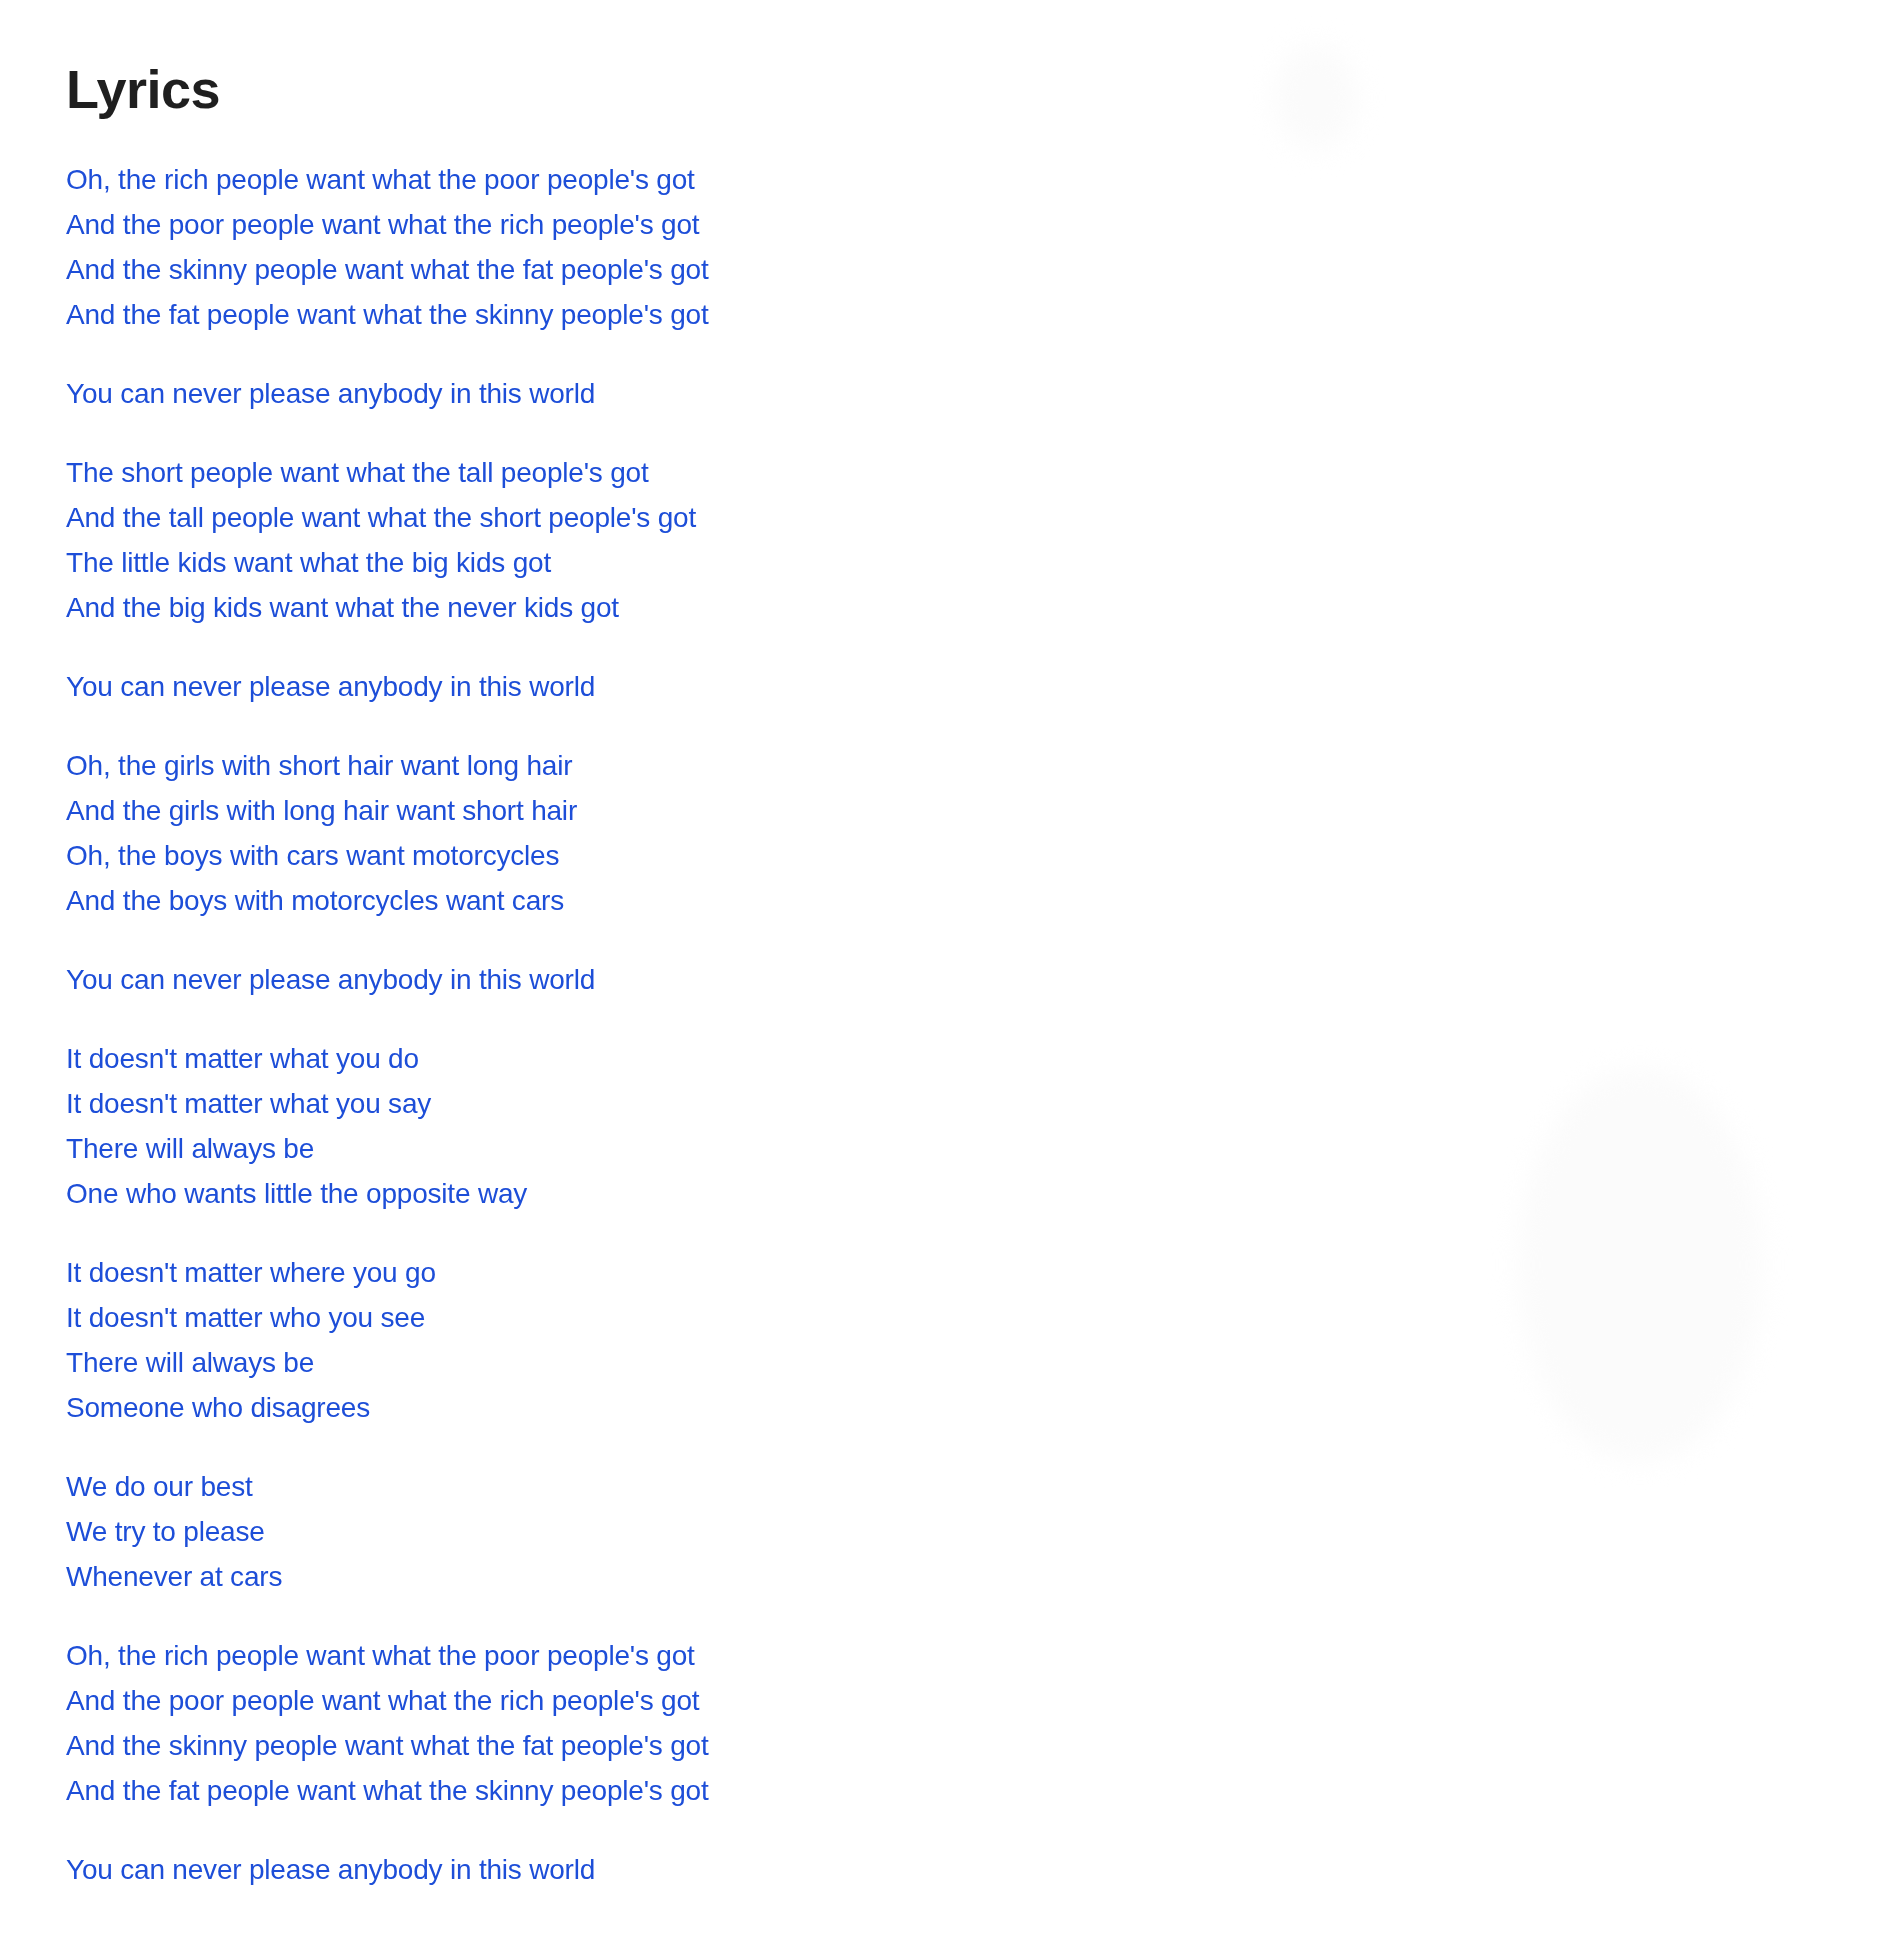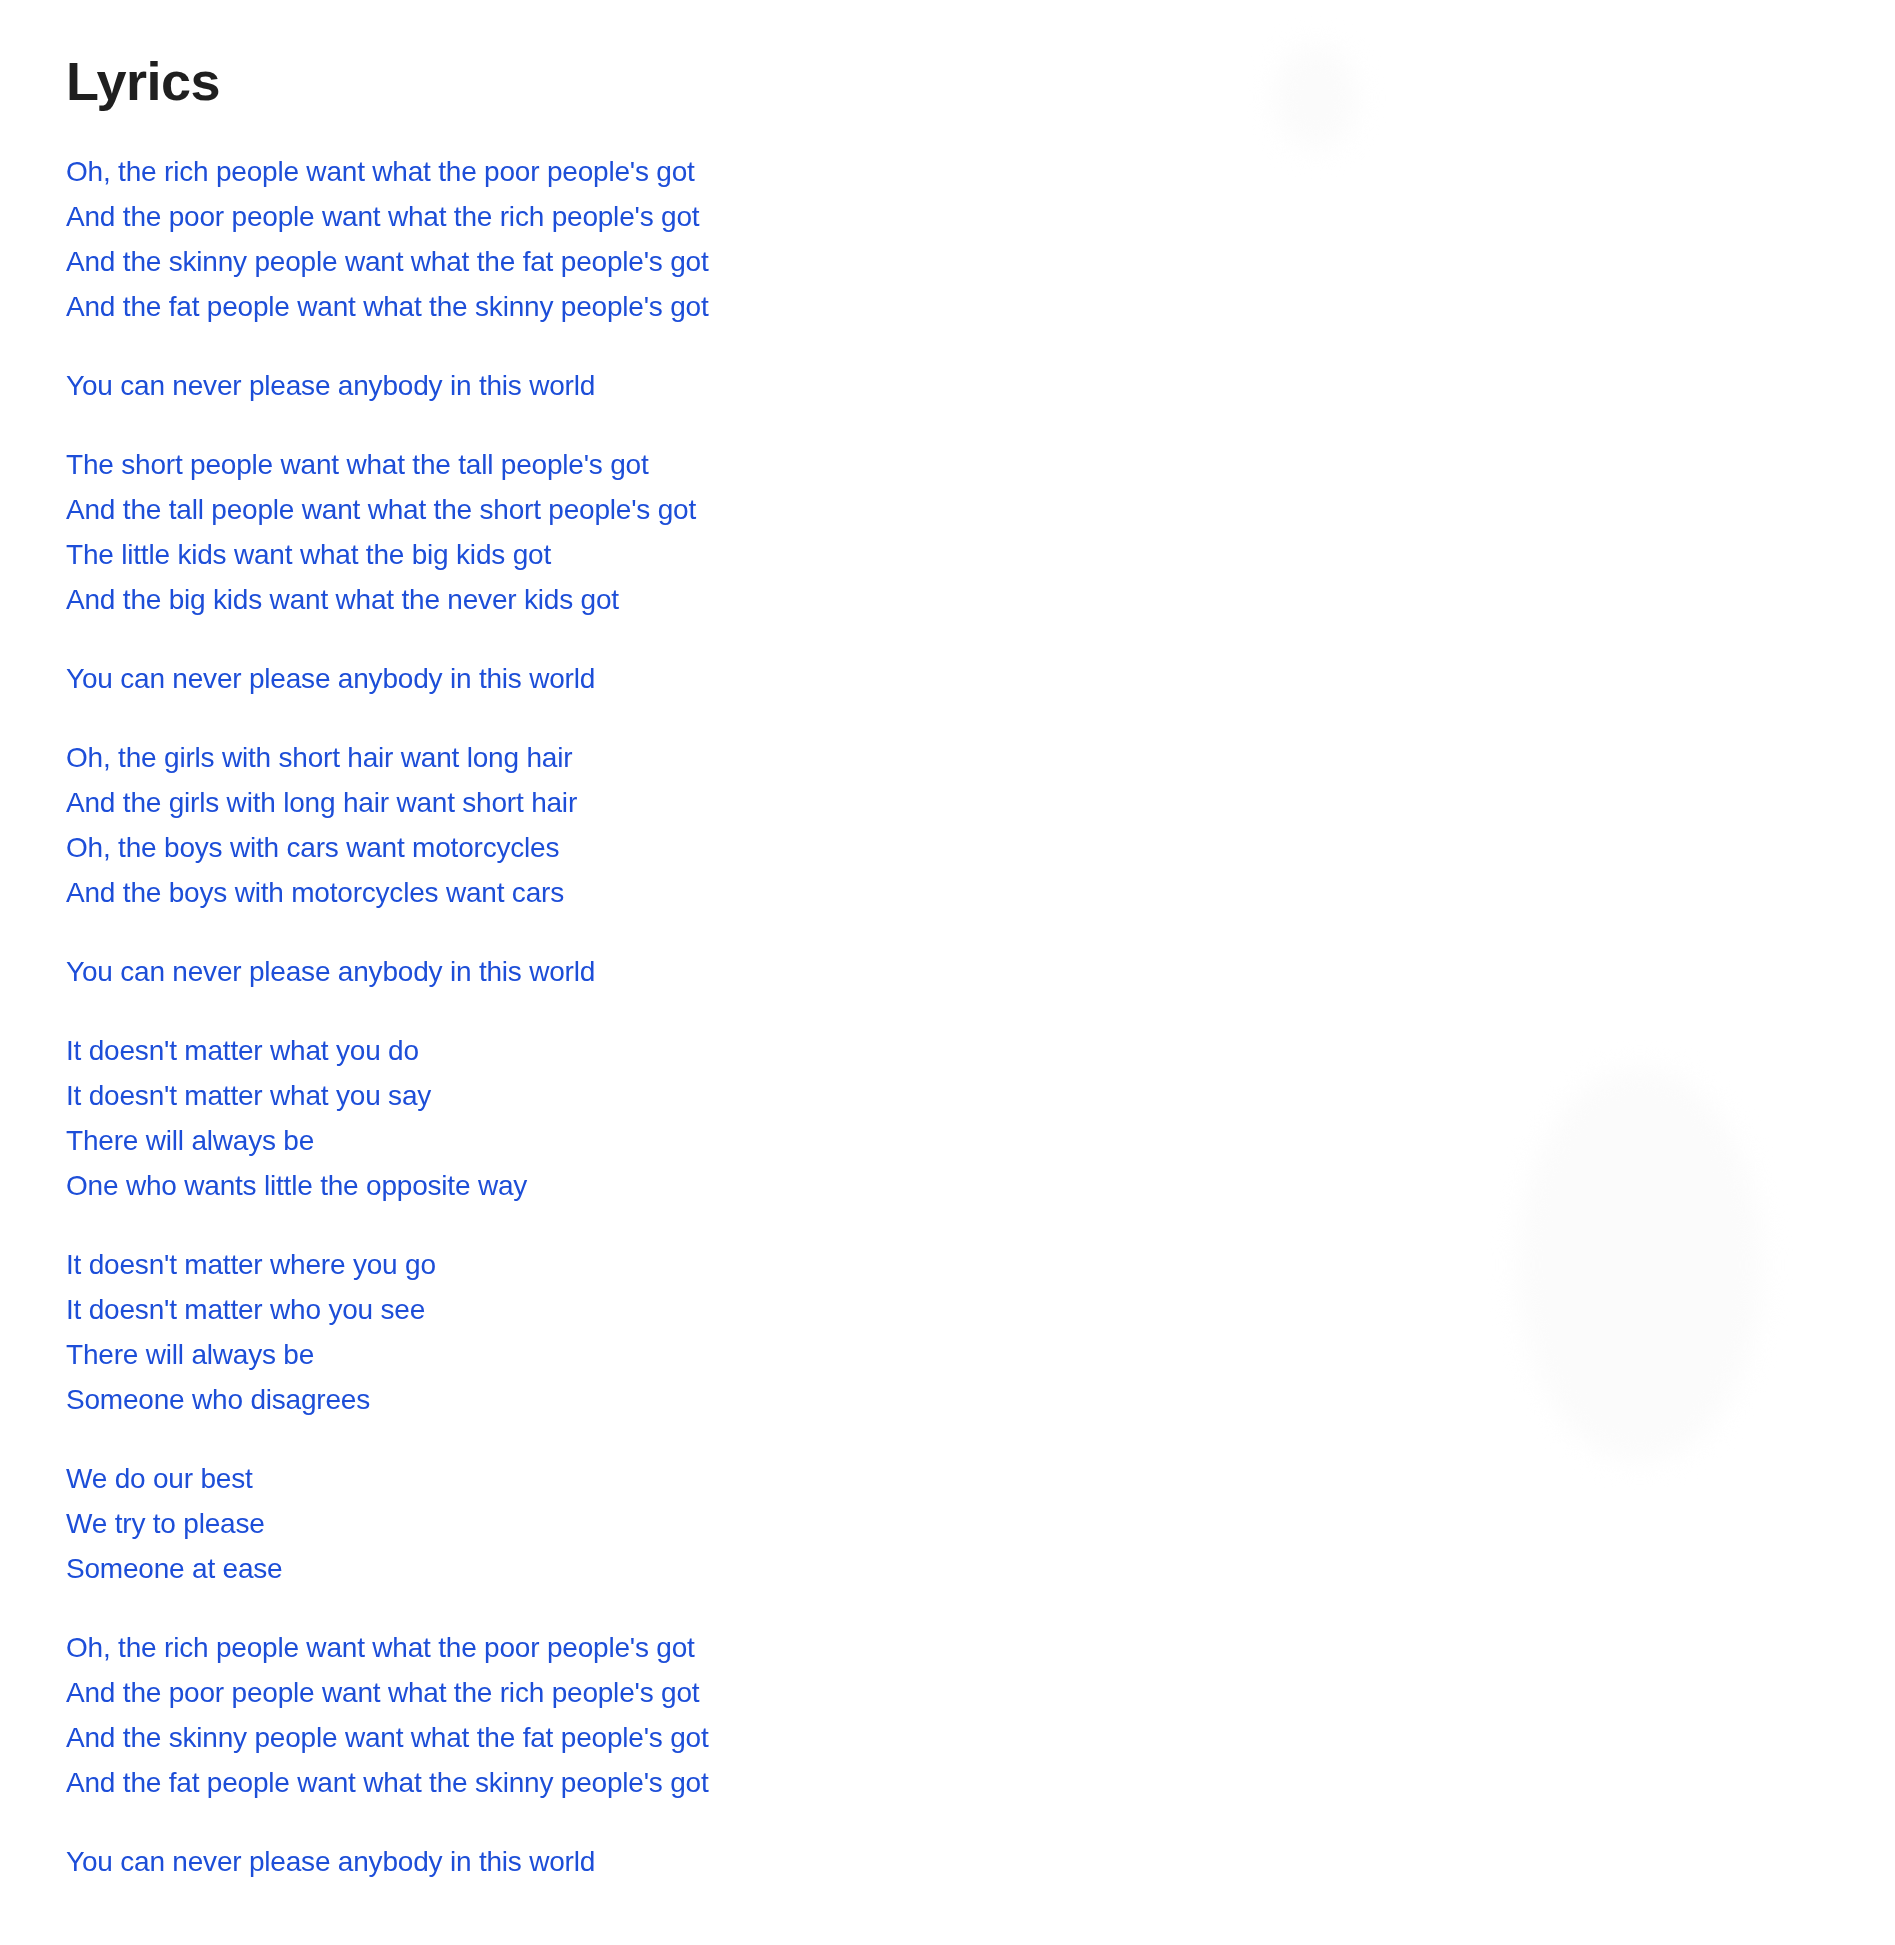--- a/index.html
+++ b/index.html
@@ -10,21 +10,21 @@
   }
   .ghost {
     position: absolute; left: 1162px; top: 37px; width: 693px; height: 1836px;
     pointer-events: none;
   }
   .ghost .blob { position: absolute; background: #fbfbfb; border-radius: 50%; filter: blur(13px); }
   .content { position: absolute; left: 66px; top: 49px; width: 1031px; }
   .title {
     font-family: "Liberation Sans", sans-serif;
     font-weight: 700; font-size: 54px; line-height: 64px;
-    margin: 0 0 36px 0; color: #1f1f1f; letter-spacing: -0.5px;
+    margin: 8px 0 36px 0; color: #1f1f1f; letter-spacing: -0.5px;
   }
   .stanza { margin: 0 0 34px 0; }
   .line {
     display: block; font-size: 28px; line-height: 45px; color: #1d4ed8;
     white-space: nowrap; letter-spacing: -0.2px;
   }
 </style>
 </head>
 <body>
 
@@ -71,21 +71,21 @@
       </div>
       <div class="stanza">
         <span class="line">It doesn't matter where you go</span>
         <span class="line">It doesn't matter who you see</span>
         <span class="line">There will always be</span>
         <span class="line">Someone who disagrees</span>
       </div>
       <div class="stanza">
         <span class="line">We do our best</span>
         <span class="line">We try to please</span>
-        <span class="line">Someone at ease</span>
+        <span class="line">Whenever at cars</span>
       </div>
       <div class="stanza">
         <span class="line">Oh, the rich people want what the poor people's got</span>
         <span class="line">And the poor people want what the rich people's got</span>
         <span class="line">And the skinny people want what the fat people's got</span>
         <span class="line">And the fat people want what the skinny people's got</span>
       </div>
       <div class="stanza">
         <span class="line">You can never please anybody in this world</span>
       </div>

